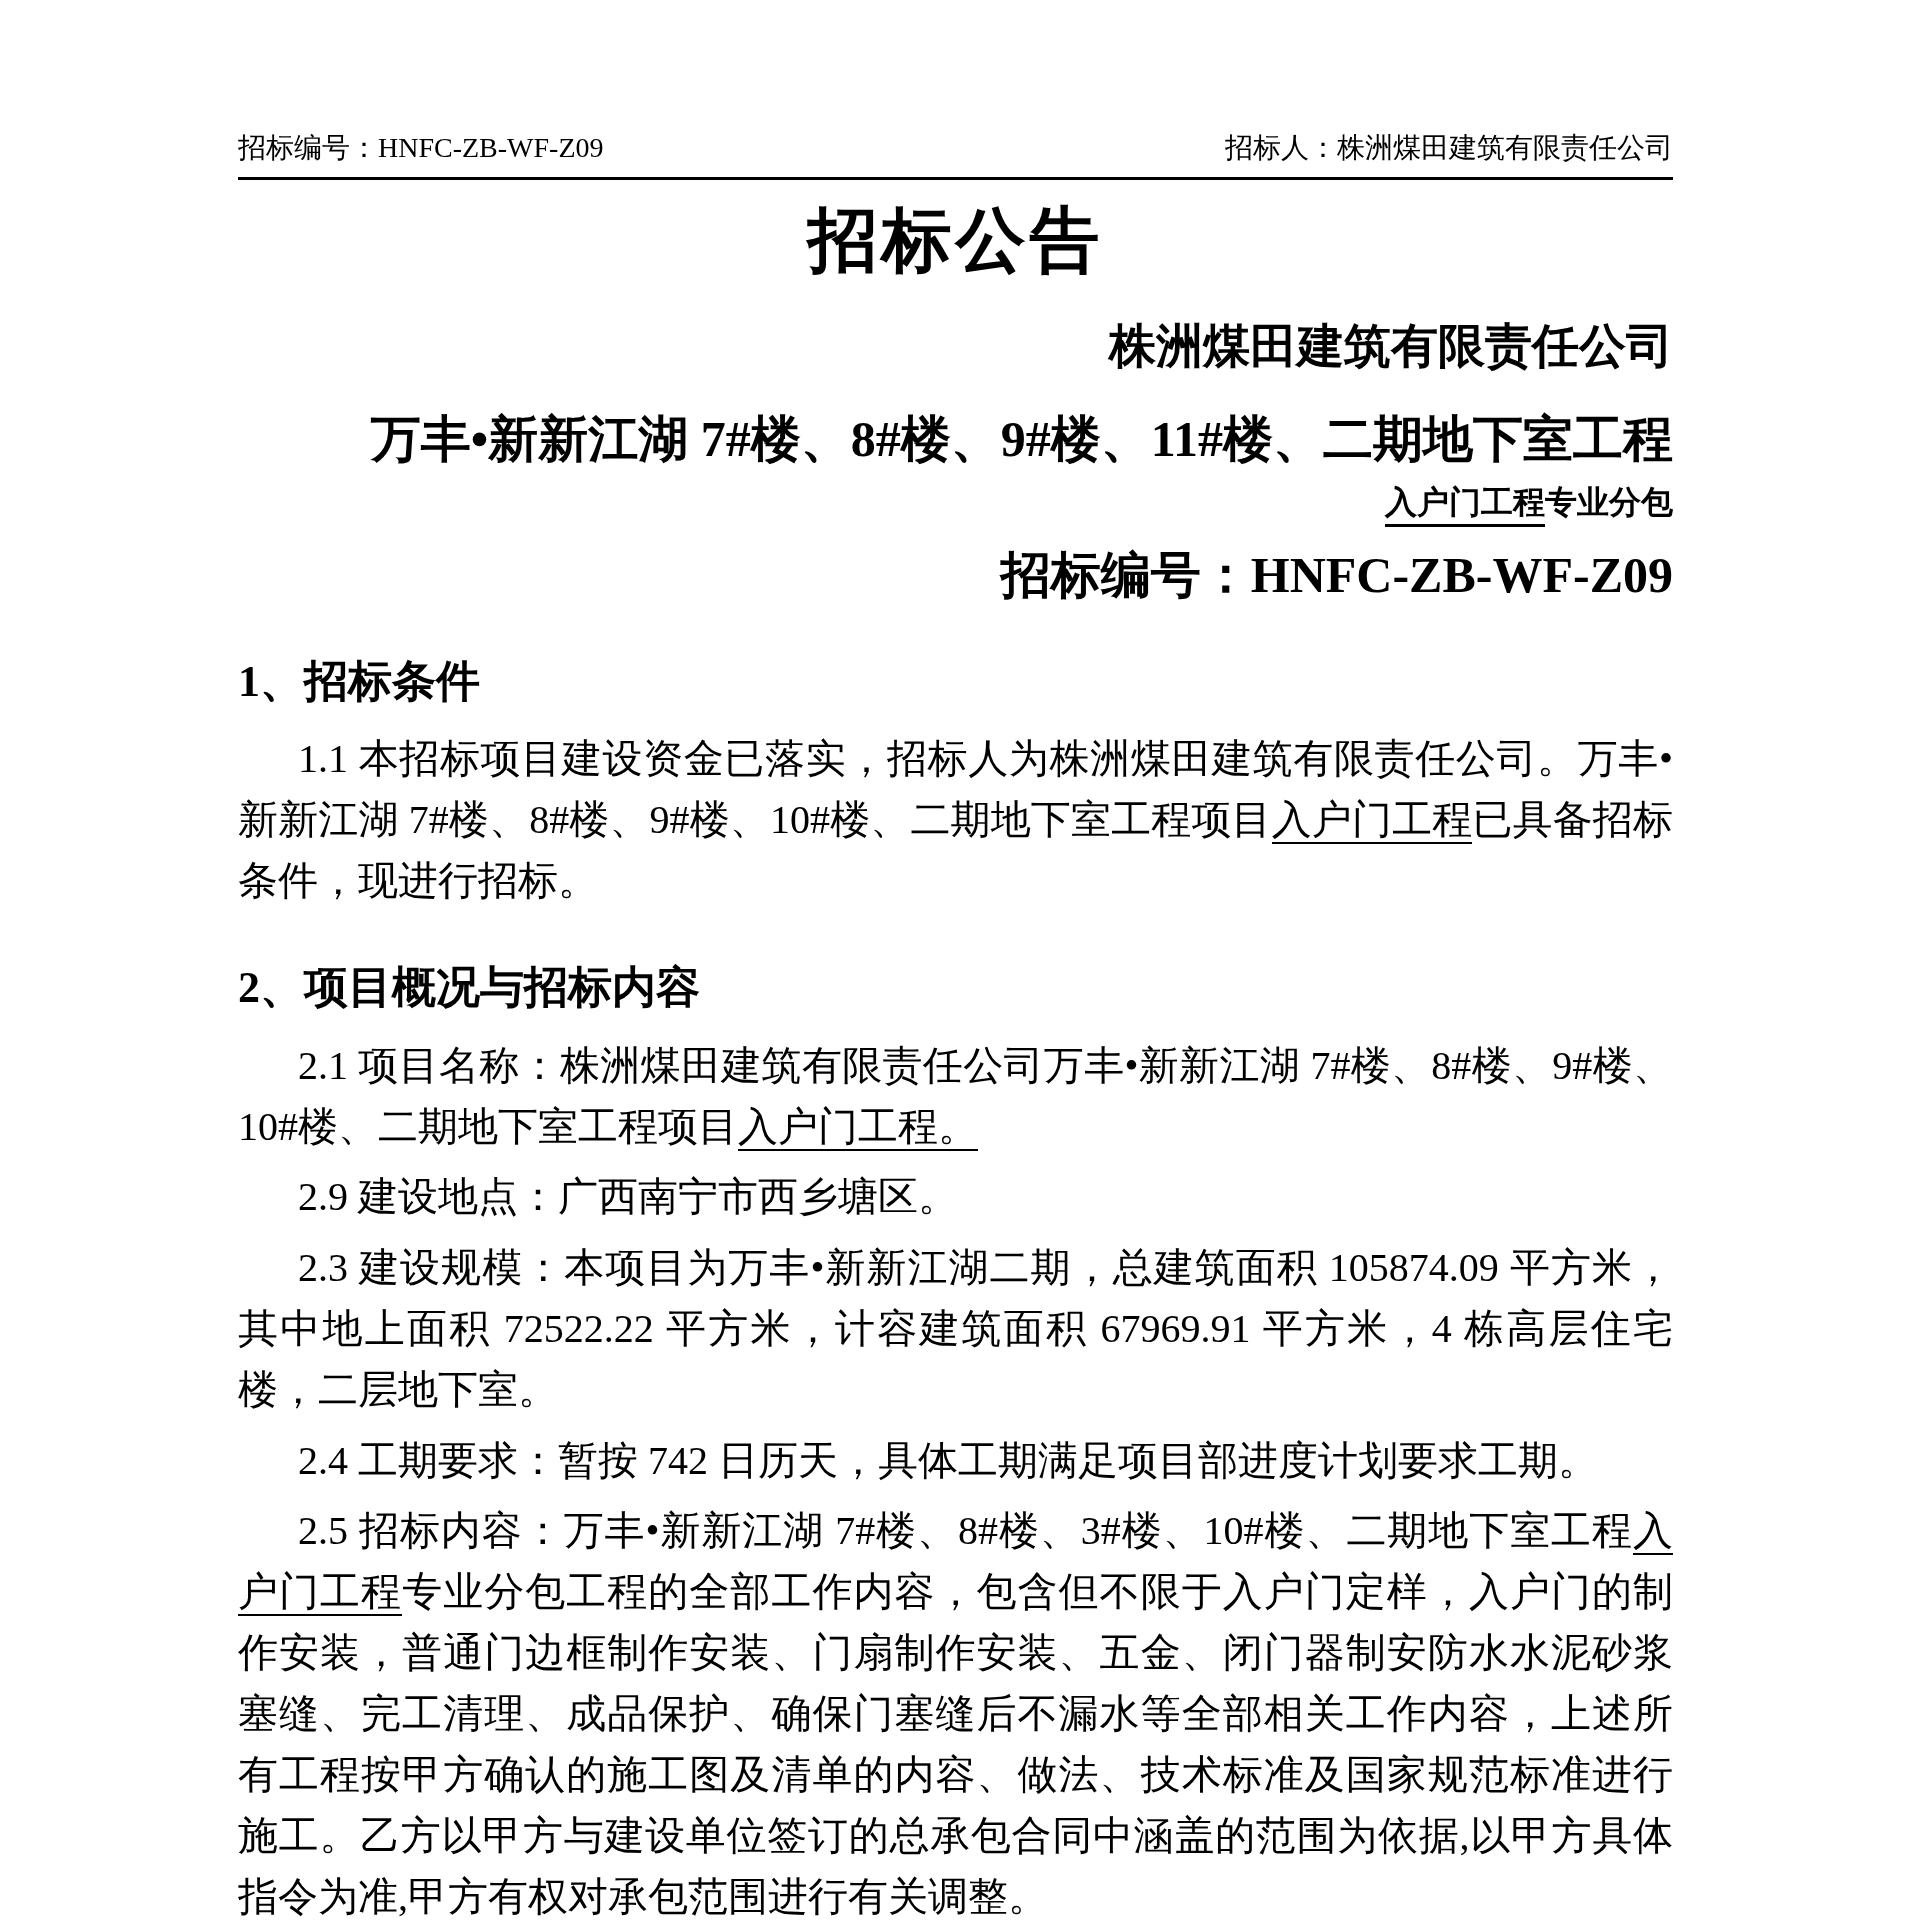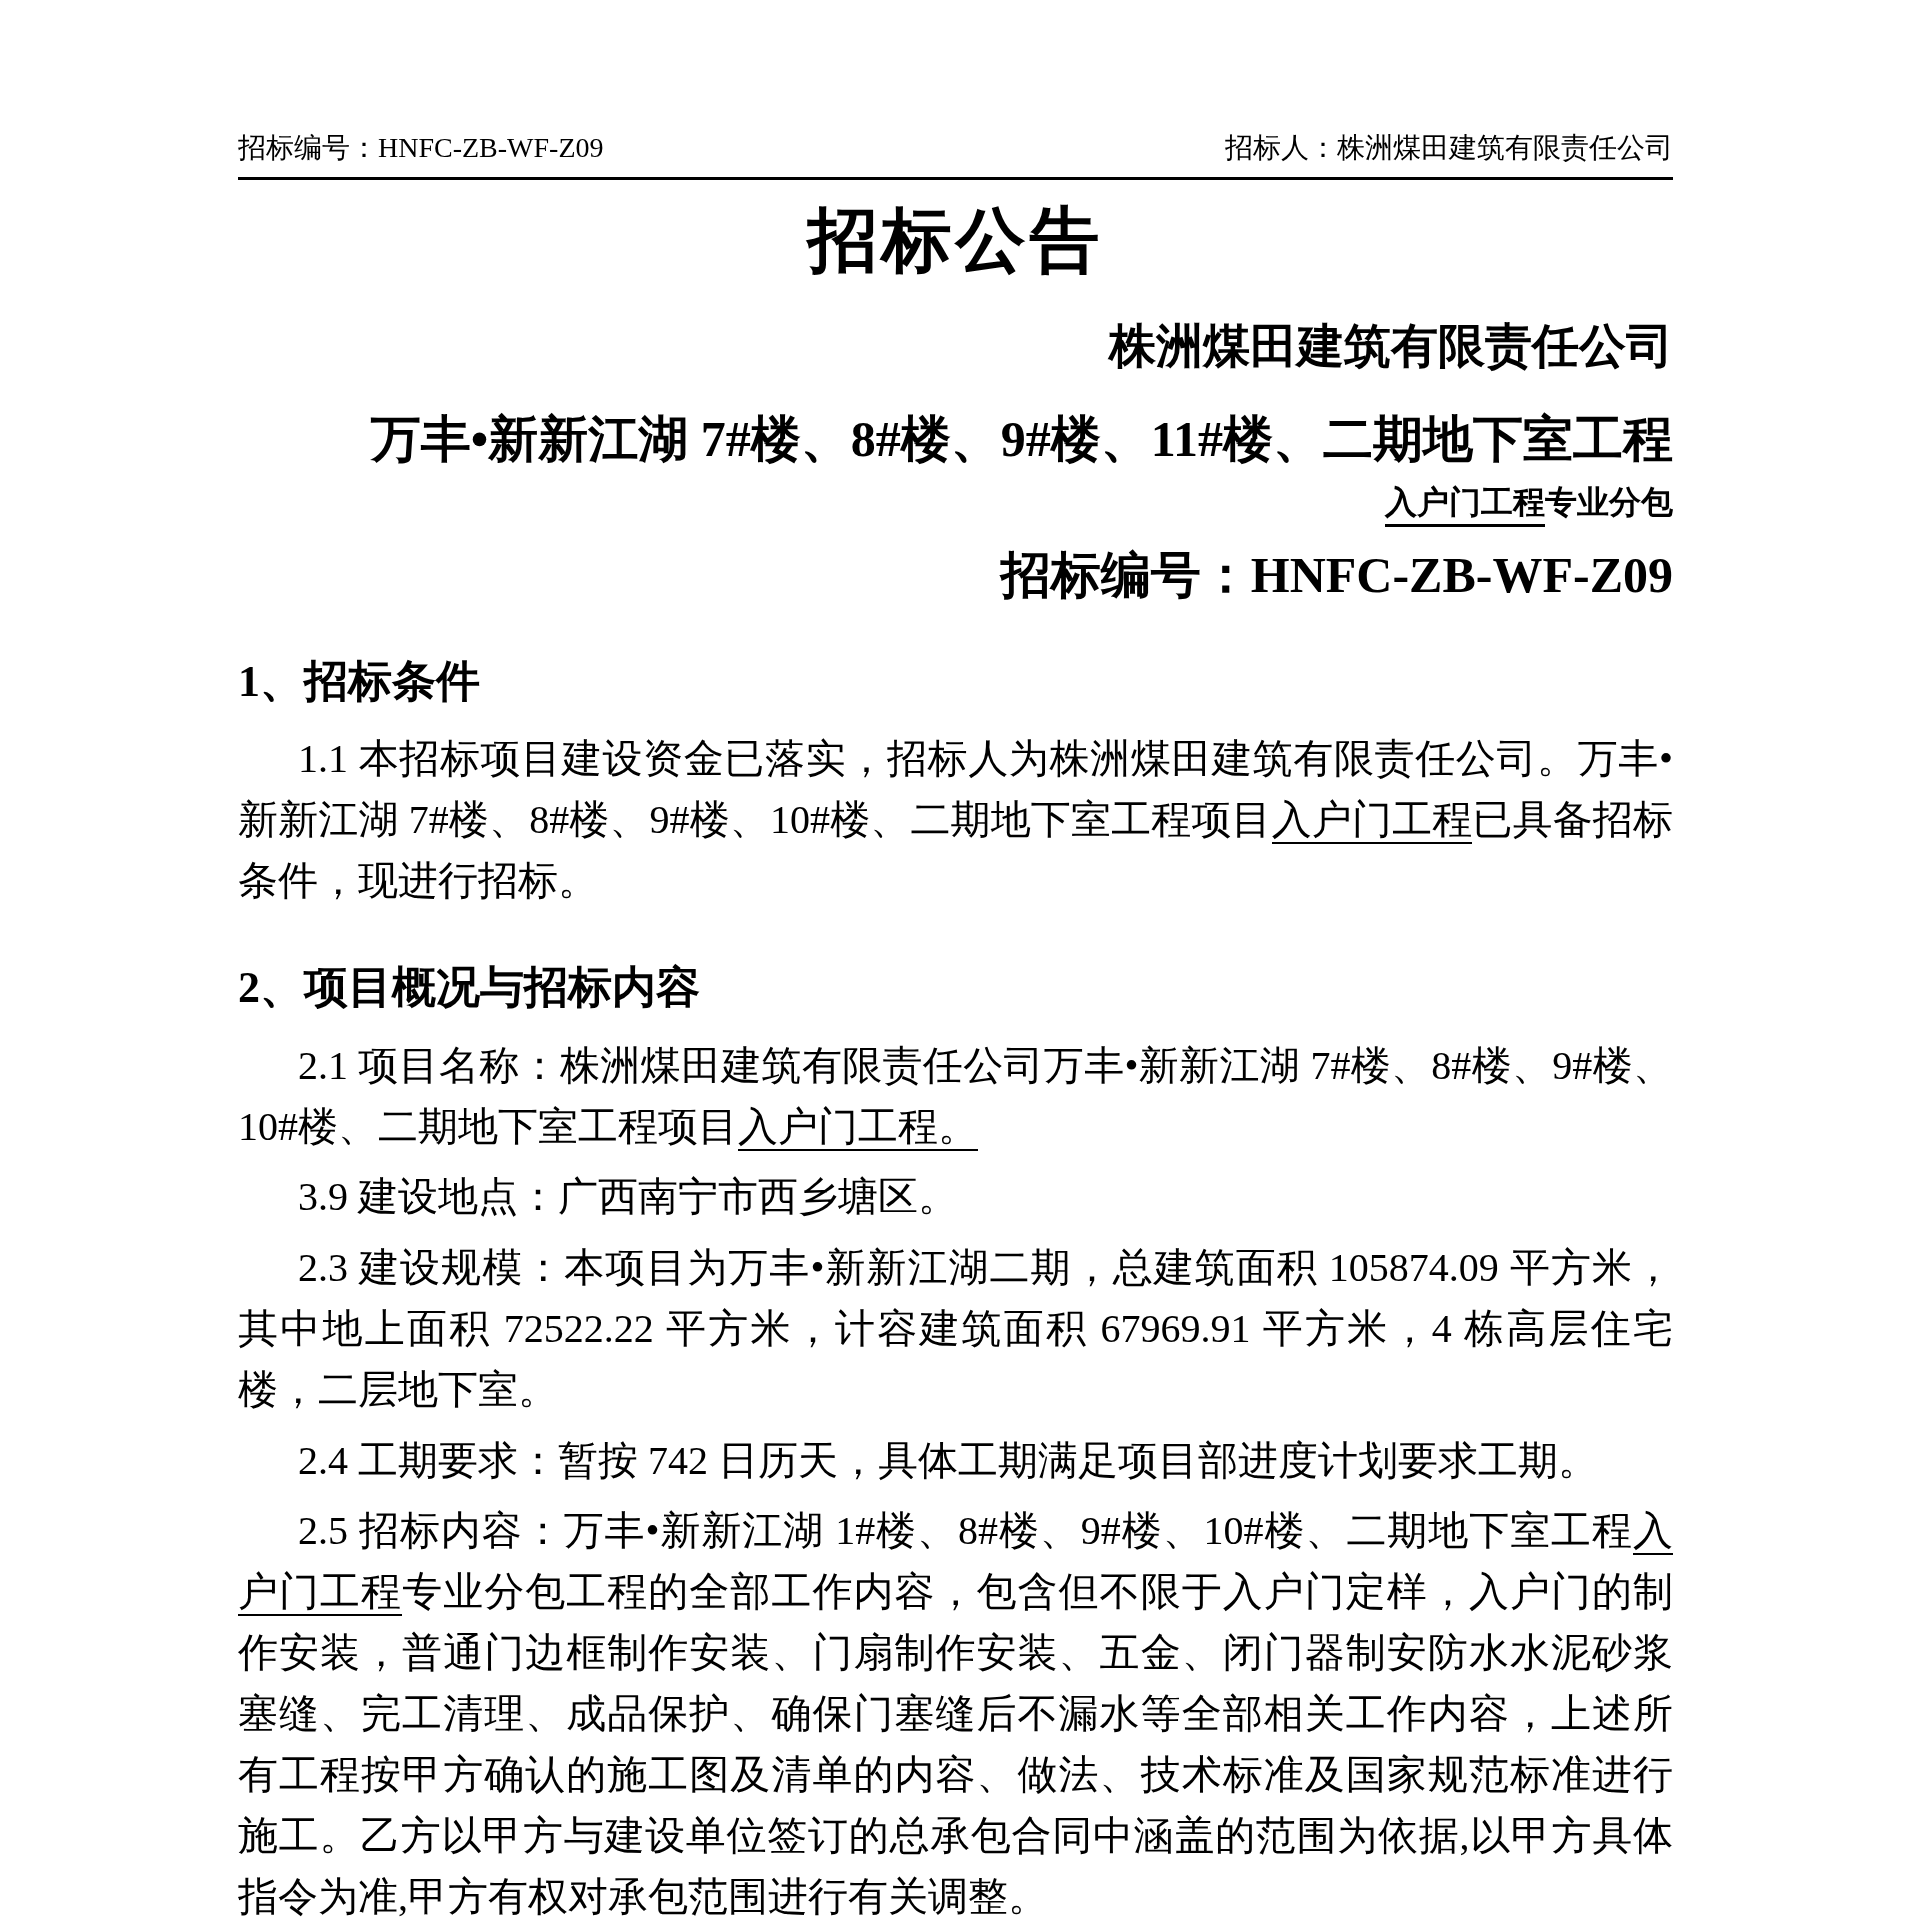--- a/index.html
+++ b/index.html
@@ -81,19 +81,19 @@
   <div class="sub sub-company">株洲煤田建筑有限责任公司</div>
   <div class="sub sub-project">万丰•新新江湖 7#楼、8#楼、9#楼、11#楼、二期地下室工程</div>
   <div class="sub sub-package"><span class="u">入户门工程</span><span>专业分包</span></div>
   <div class="sub sub-tender">招标编号：HNFC-ZB-WF-Z09</div>
 
   <div class="sec-h">1、招标条件</div>
   <p class="body"><span>1.1 本招标项目建设资金已落实，招标人为株洲煤田建筑有限责任公司。万丰•新新江湖 7#楼、8#楼、9#楼、10#楼、二期地下室工程项目</span><span class="u">入户门工程</span><span>已具备招标条件，现进行招标。</span></p>
 
   <div class="sec-h">2、项目概况与招标内容</div>
   <p class="body"><span>2.1 项目名称：株洲煤田建筑有限责任公司万丰•新新江湖 7#楼、8#楼、9#楼、10#楼、二期地下室工程项目</span><span class="u">入户门工程。</span></p>
-  <p class="body"><span>3.9 建设地点：广西南宁市西乡塘区。</span></p>
+  <p class="body"><span>2.9 建设地点：广西南宁市西乡塘区。</span></p>
   <p class="body"><span>2.3 建设规模：本项目为万丰•新新江湖二期，总建筑面积 105874.09 平方米，其中地上面积 72522.22 平方米，计容建筑面积 67969.91 平方米，4 栋高层住宅楼，二层地下室。</span></p>
   <p class="body"><span>2.4 工期要求：暂按 742 日历天，具体工期满足项目部进度计划要求工期。</span></p>
-  <p class="body"><span>2.5 招标内容：万丰•新新江湖 1#楼、8#楼、9#楼、10#楼、二期地下室工程</span><span class="u">入户门工程</span><span>专业分包工程的全部工作内容，包含但不限于入户门定样，入户门的制作安装，普通门边框制作安装、门扇制作安装、五金、闭门器制安防水水泥砂浆塞缝、完工清理、成品保护、确保门塞缝后不漏水等全部相关工作内容，上述所有工程按甲方确认的施工图及清单的内容、做法、技术标准及国家规范标准进行施工。乙方以甲方与建设单位签订的总承包合同中涵盖的范围为依据,以甲方具体指令为准,甲方有权对承包范围进行有关调整。</span></p>
+  <p class="body"><span>2.5 招标内容：万丰•新新江湖 7#楼、8#楼、3#楼、10#楼、二期地下室工程</span><span class="u">入户门工程</span><span>专业分包工程的全部工作内容，包含但不限于入户门定样，入户门的制作安装，普通门边框制作安装、门扇制作安装、五金、闭门器制安防水水泥砂浆塞缝、完工清理、成品保护、确保门塞缝后不漏水等全部相关工作内容，上述所有工程按甲方确认的施工图及清单的内容、做法、技术标准及国家规范标准进行施工。乙方以甲方与建设单位签订的总承包合同中涵盖的范围为依据,以甲方具体指令为准,甲方有权对承包范围进行有关调整。</span></p>
 
 </div>
 
 
 </body></html>

